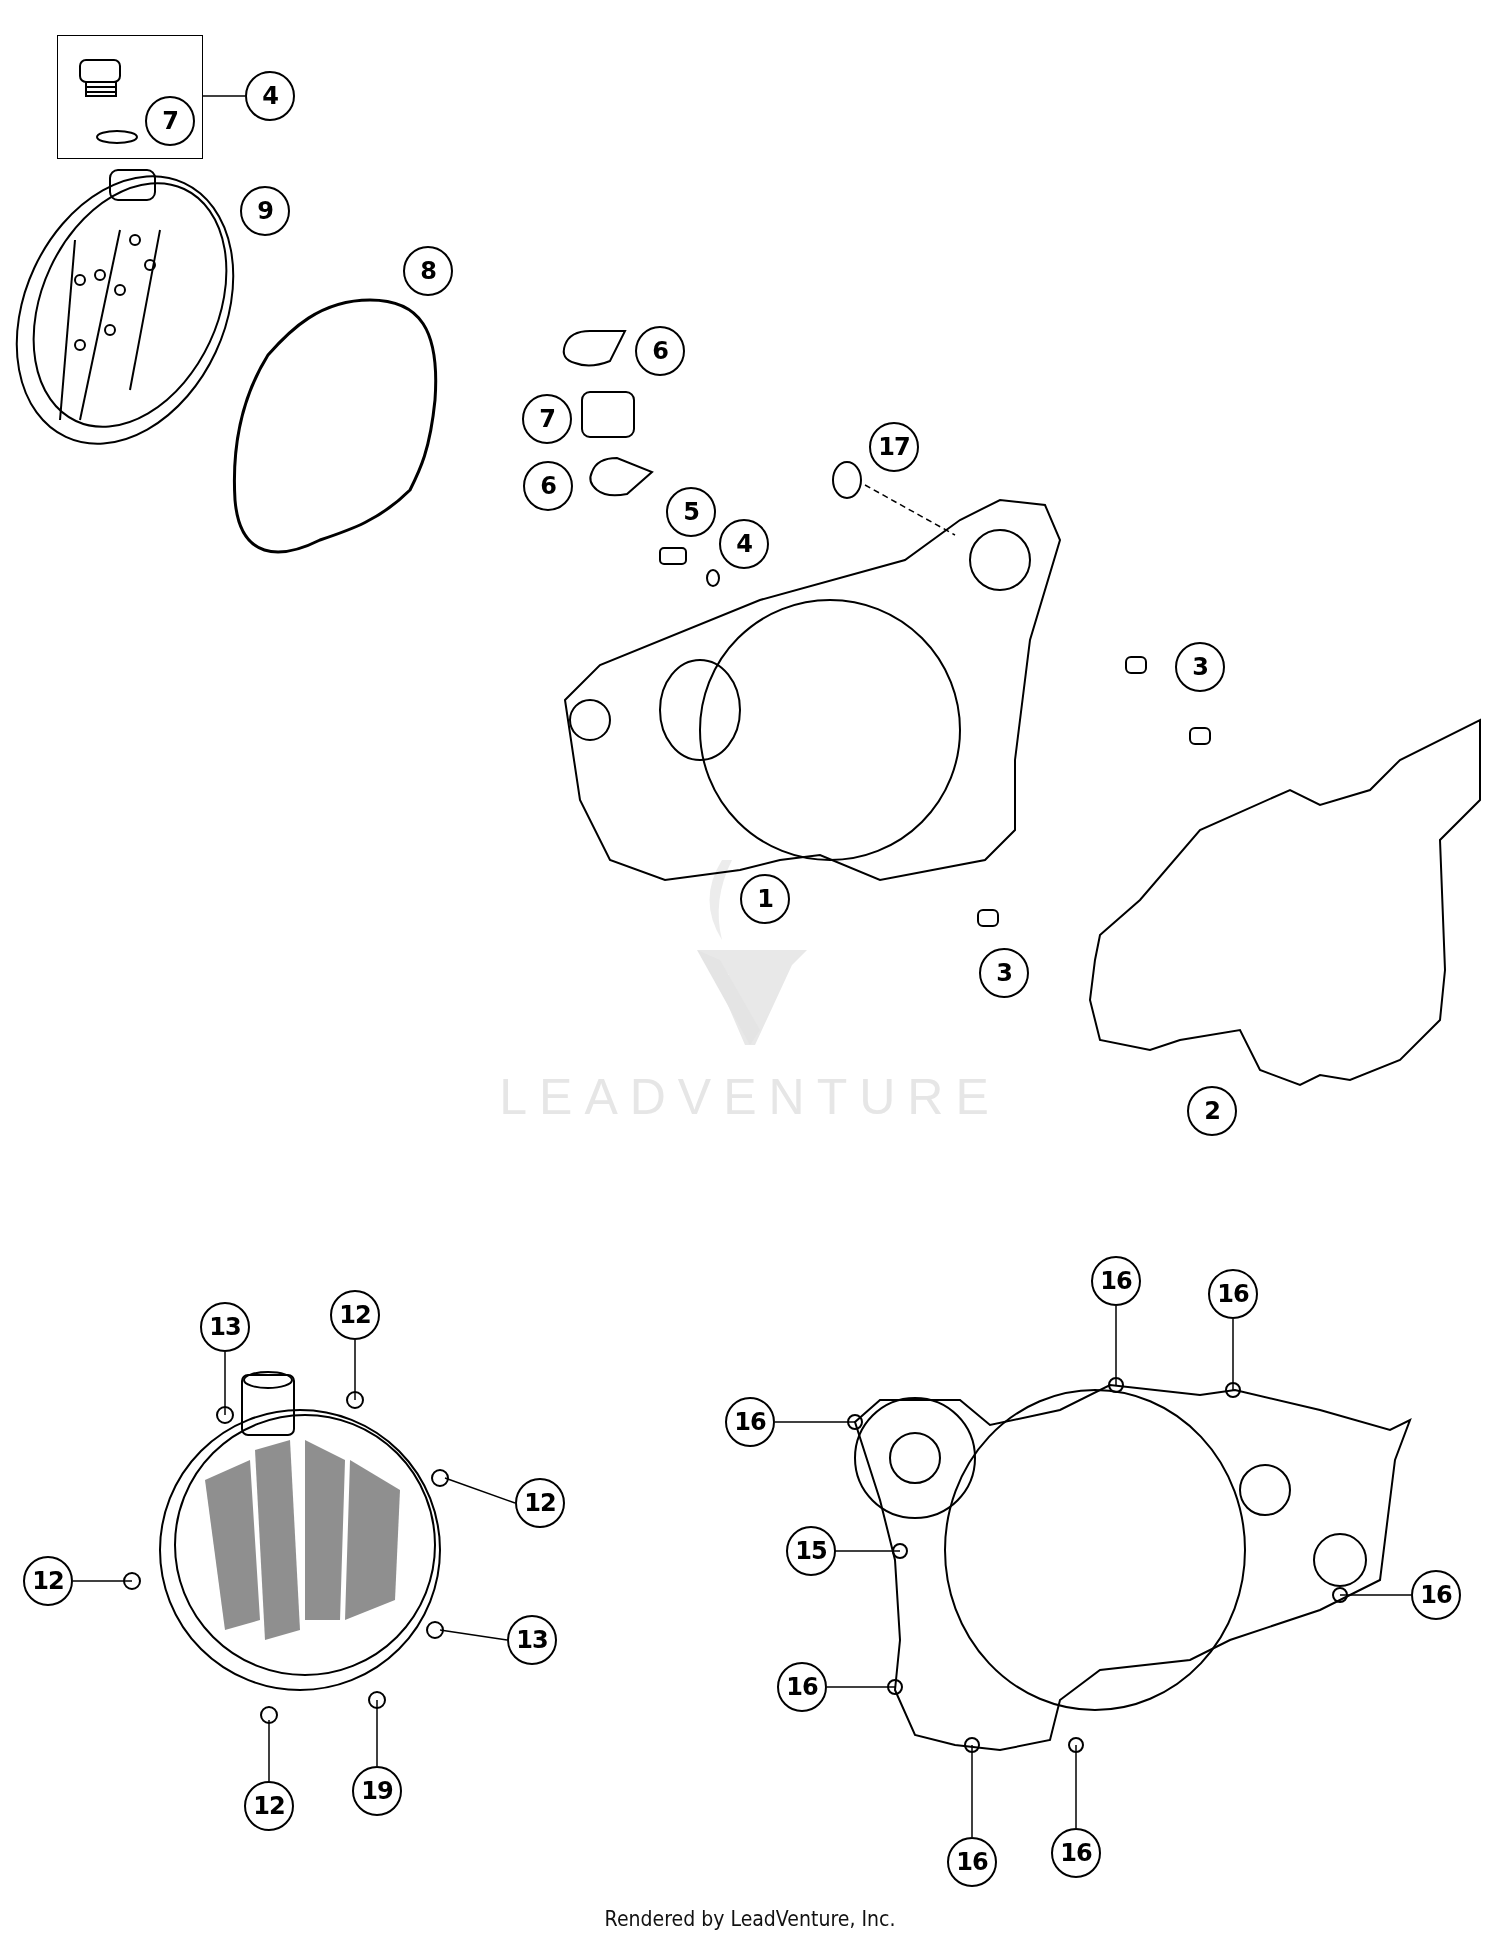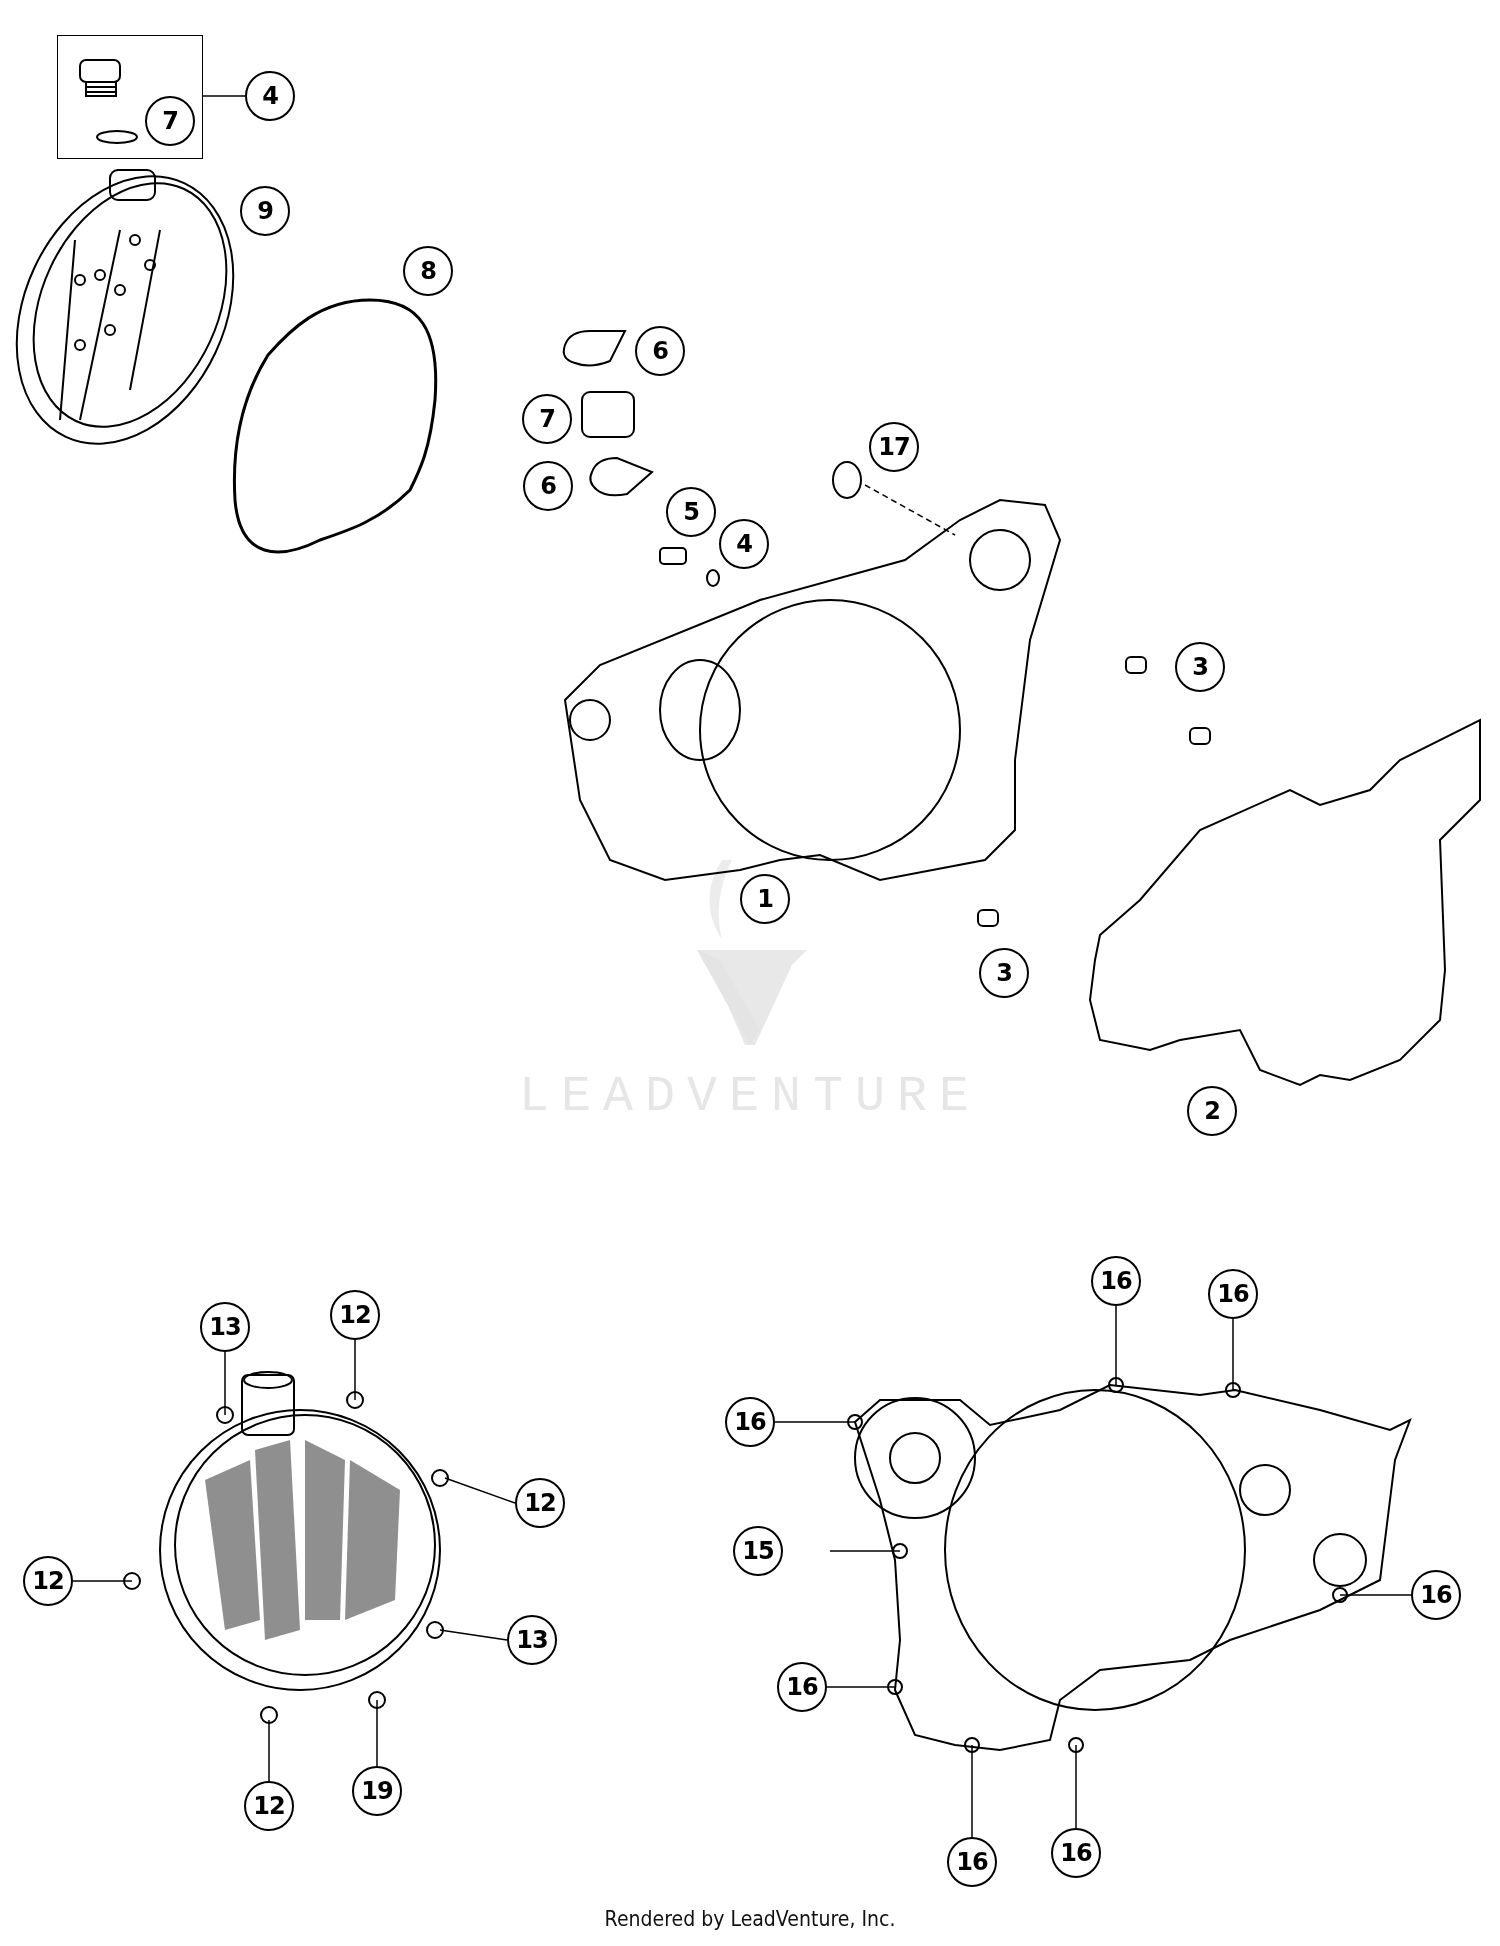--- a/index.html
+++ b/index.html
@@ -1,19 +1,19 @@
 <!DOCTYPE html>
 <html><head>
 <meta charset="utf-8">
 <style>
   html, body { margin:0; padding:0; background:#ffffff; }
   body { width:1500px; height:1946px; position:relative; overflow:hidden; font-family:"Liberation Sans", sans-serif; }
   #diagram { position:absolute; left:0; top:0; width:1500px; height:1946px; }
   .callout { position:absolute; width:50px; height:50px; margin-left:-25px; margin-top:-25px; border:2.5px solid #000; border-radius:50%; box-sizing:border-box; background:#fff; display:flex; align-items:center; justify-content:center; font-family:"DejaVu Sans", sans-serif; font-weight:bold; font-size:24px; color:#000; letter-spacing:-1px; cursor:pointer; }
-  .watermark-text { position:absolute; left:490px; top:1068px; width:520px; text-align:center; font-family:Liberation Mono, monospace; font-size:50px; letter-spacing:12px; color:#e6e6e6; font-weight:normal; }
+  .watermark-text { position:absolute; left:490px; top:1068px; width:520px; text-align:center; font-family:Liberation Sans, sans-serif; font-size:50px; letter-spacing:12px; color:#e6e6e6; font-weight:normal; }
   .footer { position:absolute; left:0; top:1906px; width:1500px; text-align:center; font-family:"DejaVu Sans", sans-serif; font-size:22px; color:#111; transform:scaleX(0.86); }
   .kitbox { position:absolute; left:57px; top:35px; width:146px; height:124px; border:1.5px solid #000; box-sizing:border-box; }
 </style>
 </head>
 <body>
 
 <div id="diagram">
 
   <svg style="position:absolute;left:0;top:0" width="1500" height="1946">
     <path d="M722,860 q-25,40 0,80 q-10,-40 10,-80z" fill="#ececec"></path>
@@ -148,20 +148,20 @@
   <div class="callout" style="left:225px;top:1327px">13</div>
   <div class="callout" style="left:355px;top:1315px">12</div>
   <div class="callout" style="left:540px;top:1503px">12</div>
   <div class="callout" style="left:48px;top:1581px">12</div>
   <div class="callout" style="left:532px;top:1640px">13</div>
   <div class="callout" style="left:269px;top:1806px">12</div>
   <div class="callout" style="left:377px;top:1791px">19</div>
   <div class="callout" style="left:1116px;top:1281px">16</div>
   <div class="callout" style="left:1233px;top:1294px">16</div>
   <div class="callout" style="left:750px;top:1422px">16</div>
-  <div class="callout" style="left:758px;top:1551px">15</div>
+  <div class="callout" style="left:811px;top:1551px">15</div>
   <div class="callout" style="left:1436px;top:1595px">16</div>
   <div class="callout" style="left:802px;top:1687px">16</div>
   <div class="callout" style="left:972px;top:1862px">16</div>
   <div class="callout" style="left:1076px;top:1853px">16</div>
 
   <div class="footer">Rendered by LeadVenture, Inc.</div>
 </div>
 
 </body></html>

